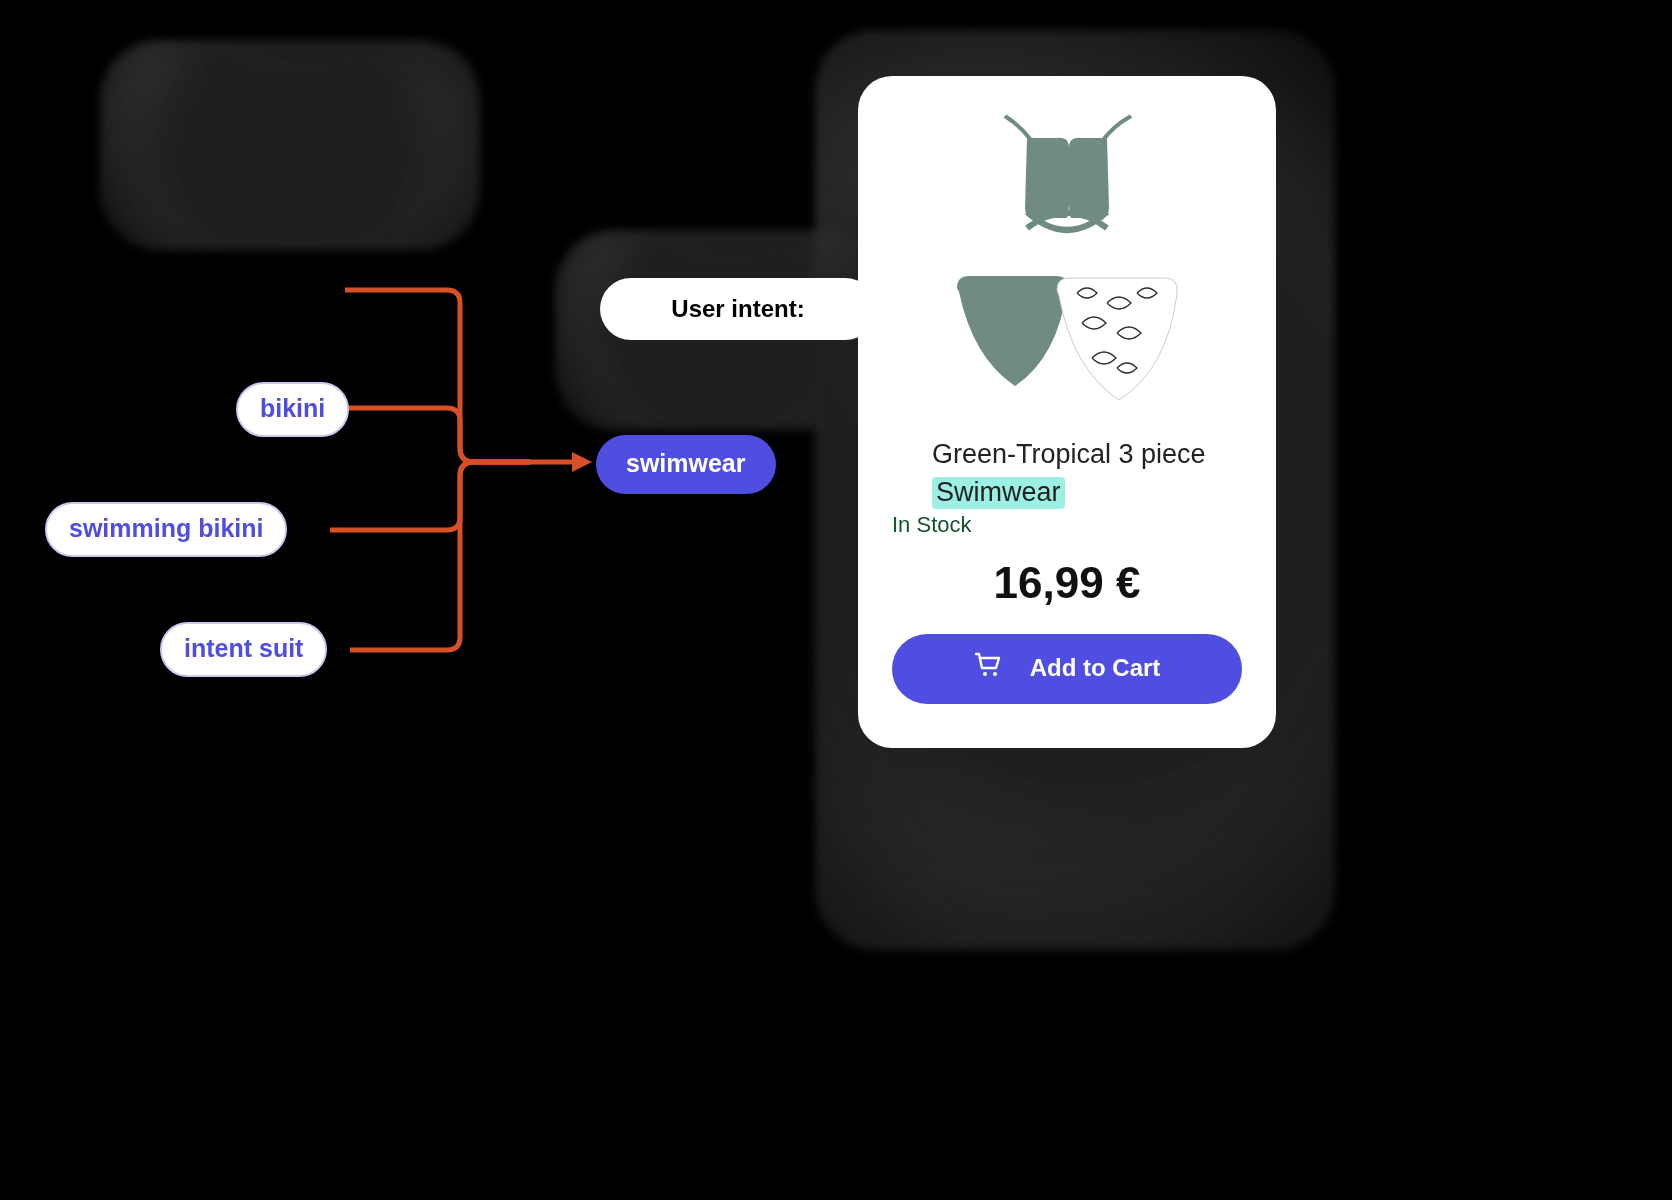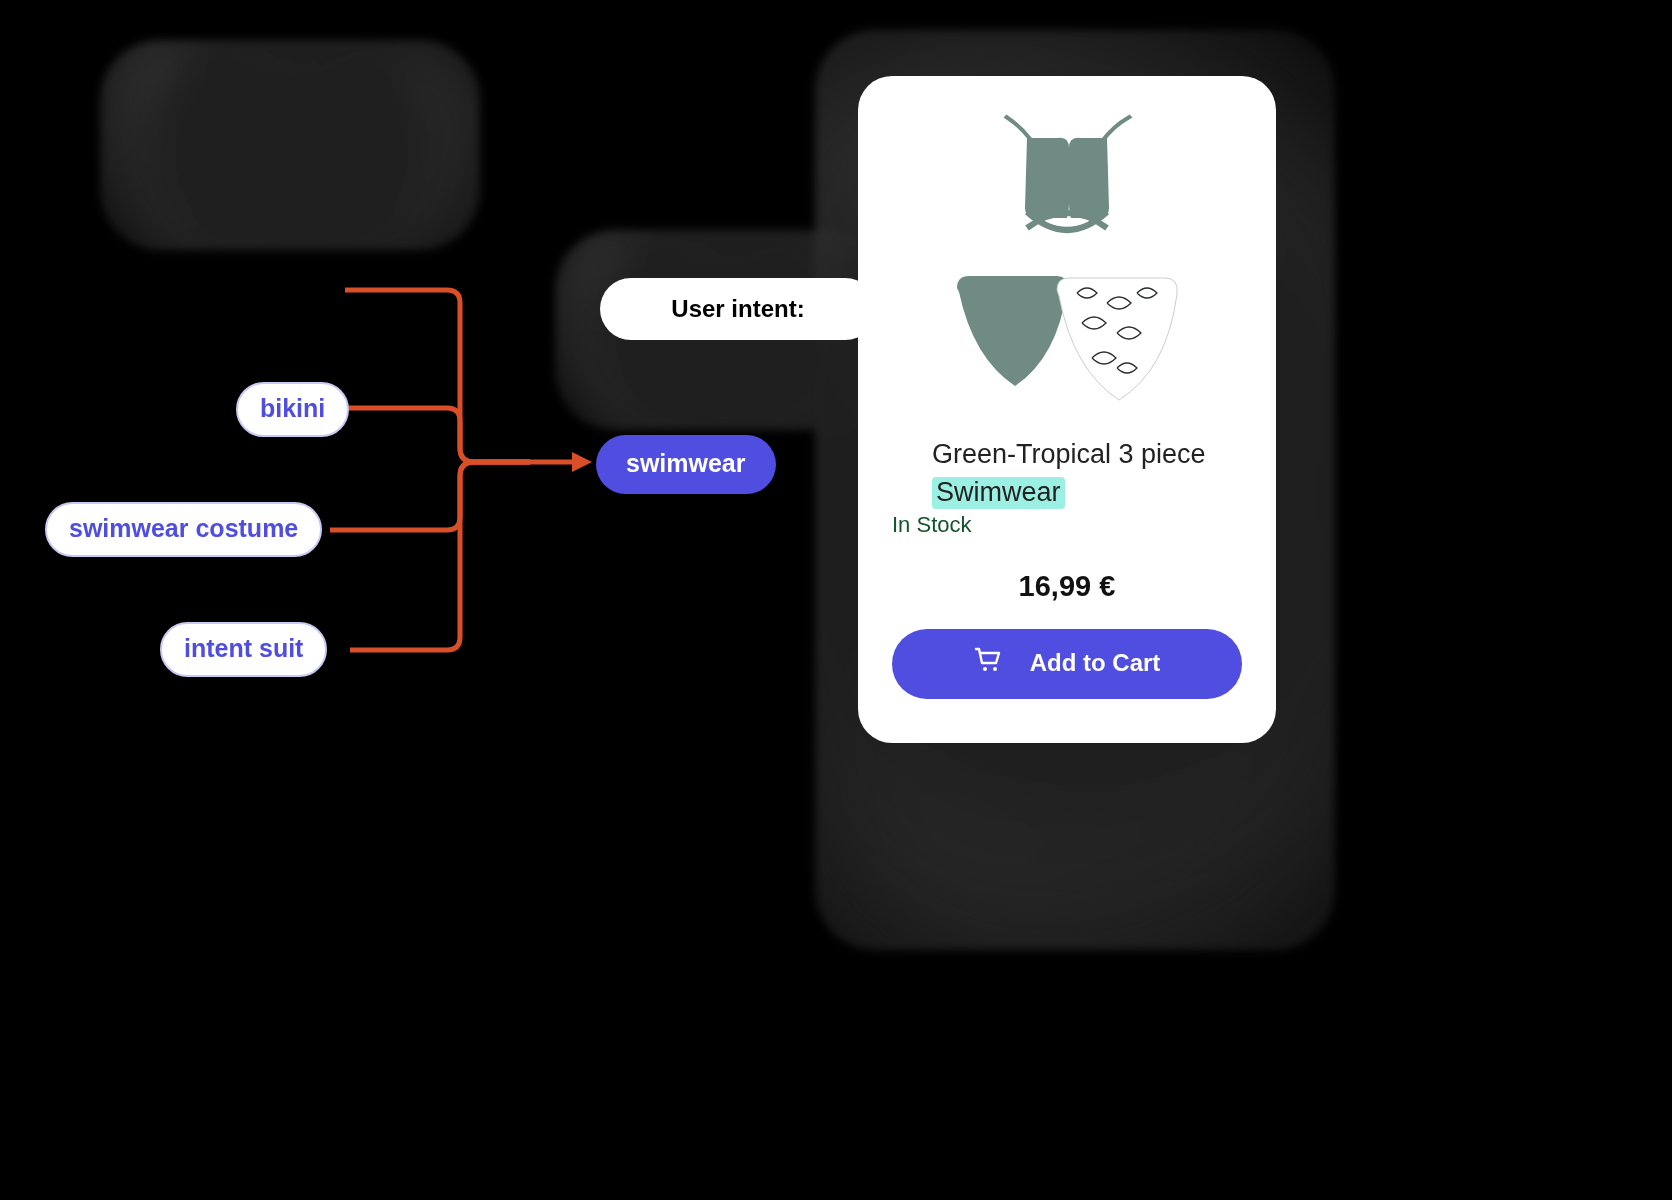--- a/index.html
+++ b/index.html
@@ -94,25 +94,25 @@
     background:#9cf0e3;
     border-radius:4px;
     padding:0 4px 2px 4px;
   }
   .stock{
     color:#14532d;
     font-size:22px;
     margin-top:0;
   }
   .price{
-    font-size:29px;
+    font-size:44px;
     font-weight:800;
     color:#111;
     text-align:center;
-    margin-top:32px;
+    margin-top:20px;
   }
   .add-btn{
     margin-top:26px;
     width:100%;
     background:#4f4ee0;
     color:#fff;
     border:none;
     border-radius:9999px;
     font-size:24px;
     font-weight:600;
@@ -145,21 +145,21 @@
 <div class="stage">
 
   <div class="noise" style="left:100px;top:40px;width:380px;height:210px;"></div>
   <div class="noise" style="left:555px;top:230px;width:330px;height:200px;"></div>
   <div class="noise" style="left:815px;top:30px;width:520px;height:920px;"></div>
 
 
 
   <div class="tag" style="left:236px;top:382px;">bikini</div>
 
-  <div class="tag" style="left:45px;top:502px;">swimwear costume</div>
+  <div class="tag" style="left:45px;top:502px;">swimming bikini</div>
 
   <div class="tag" style="left:160px;top:622px;">intent suit</div>
 
   <svg class="connectors">
 
     <path d="M345 290 H447 Q460 290 460 303 V448 Q460 462 474 462 H530"></path>
 
     <path d="M345 408 H447 Q460 408 460 421 V448 Q460 462 474 462 H530"></path>
 
     <path d="M330 530 H447 Q460 530 460 517 V476 Q460 462 474 462 H530"></path>

